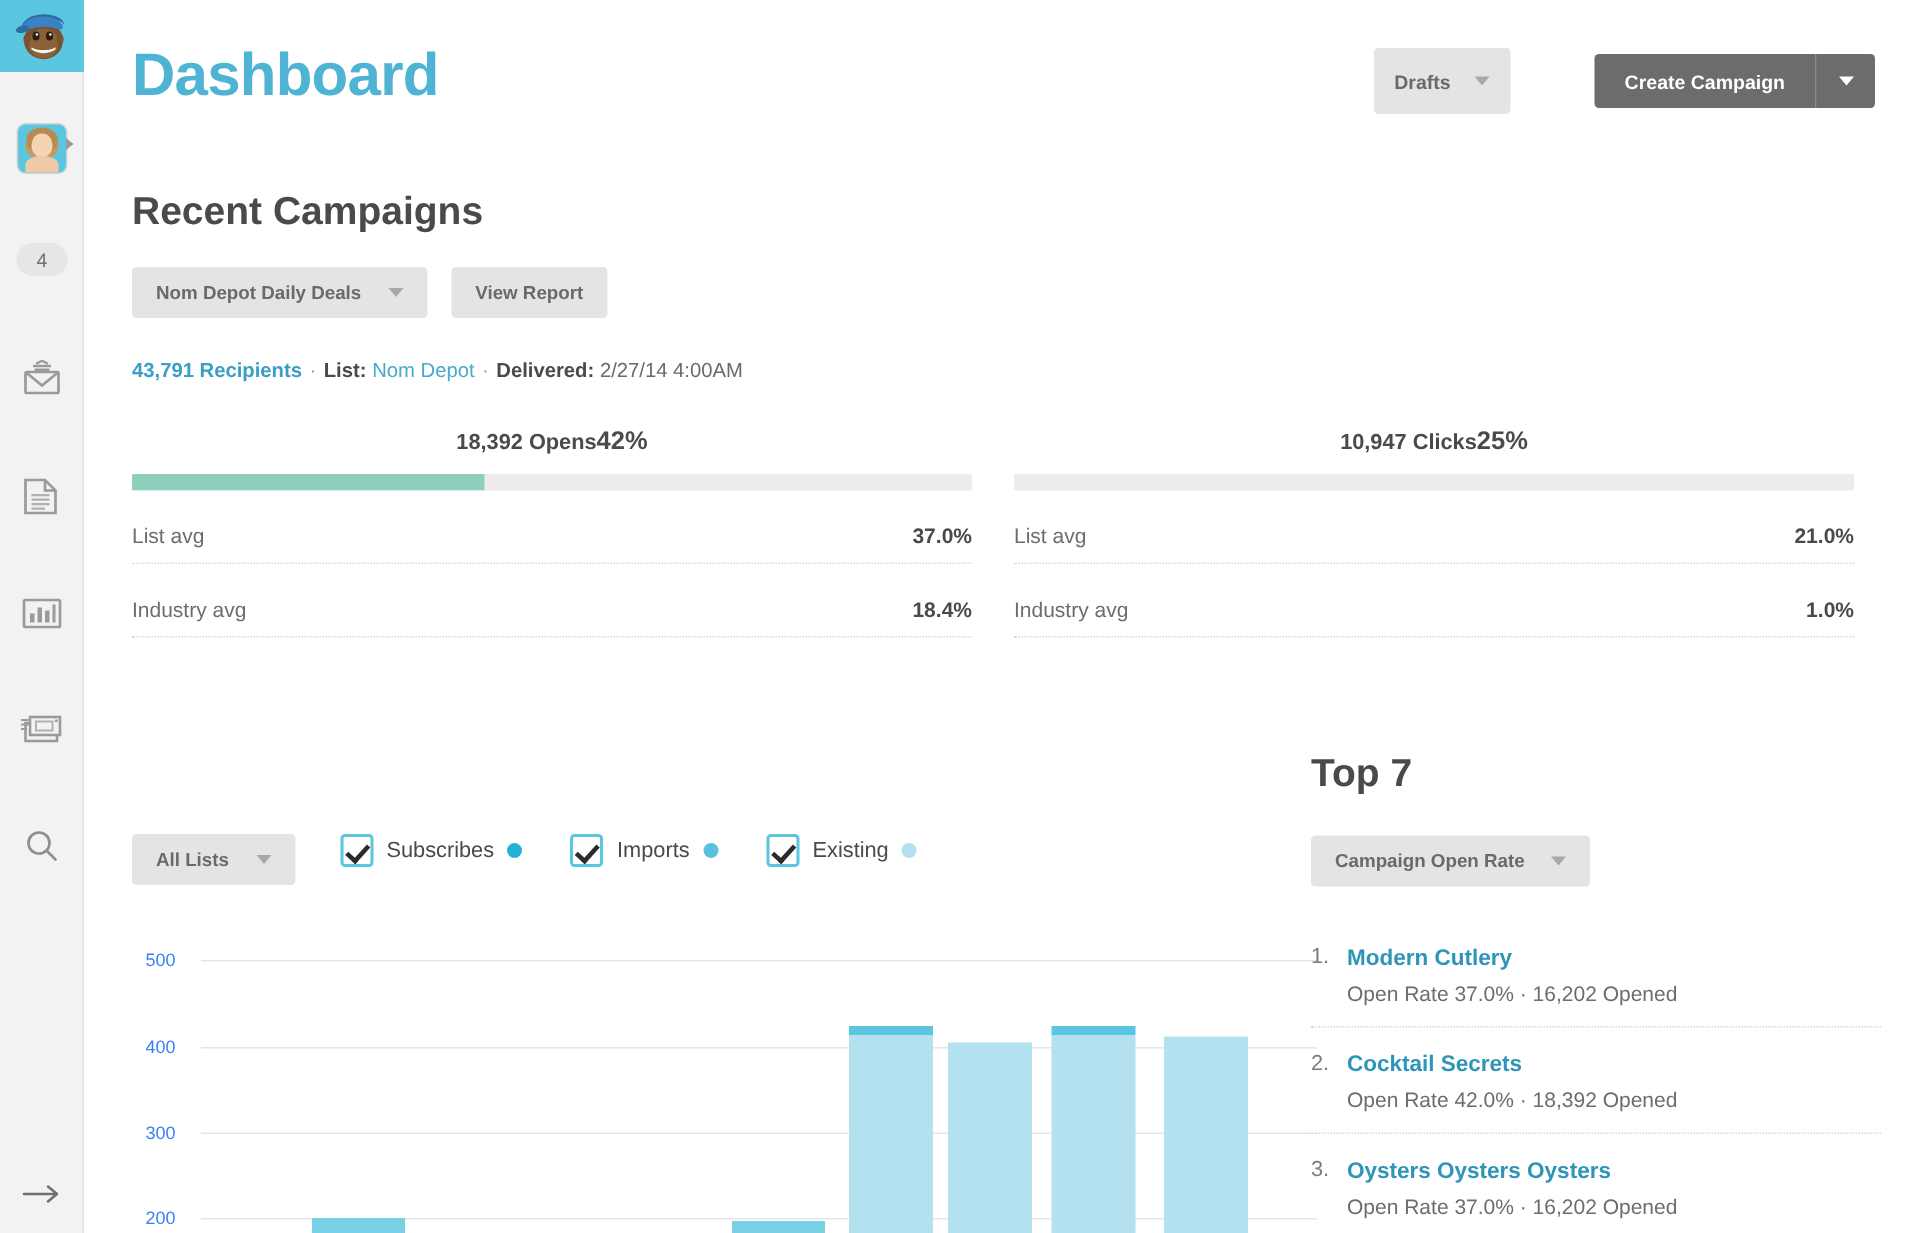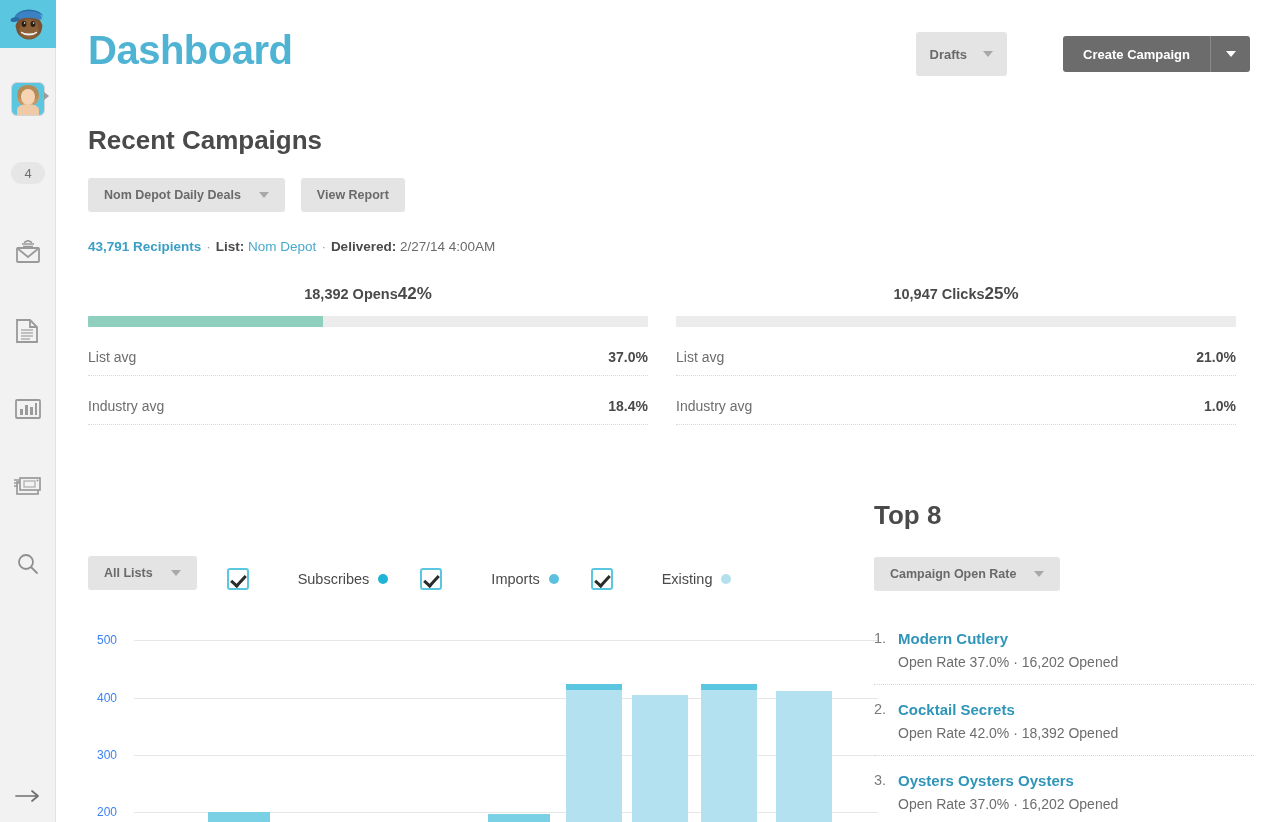--- a/index.html
+++ b/index.html
@@ -109,21 +109,21 @@
   }
   .caret-dn-w {
     width: 0; height: 0; border-left: 5px solid transparent;
     border-right: 5px solid transparent; border-top: 6px solid #ffffff;
   }
 
   .section-h {
     position: absolute; font-size: 26px; font-weight: bold; color: #4a4a4a;
   }
 
-  .pill-row { position: absolute; display: flex; align-items: flex-end; gap: 16px; border-radius: 14px; }
+  .pill-row { position: absolute; display: flex; align-items: flex-start; gap: 16px; border-radius: 14px; }
   .pill {
     height: 34px; padding: 0 16px; background: #e4e4e4; color: #6a6a6a;
     border: none; border-radius: 3px; font-size: 12.5px; font-weight: bold;
     display: flex; align-items: center; gap: 18px; cursor: pointer;
     font-family: "Liberation Sans", sans-serif; white-space: nowrap;
   }
   .pill.plain { gap: 0; }
 
   .meta-line {
     position: absolute; left: 32px; top: 239px;
@@ -154,21 +154,21 @@
   .cb-item { display: flex; align-items: center; gap: 9px; }
   .cb {
     width: 22px; height: 22px; border-radius: 3px; background: #fff;
     border: 2px solid #5bc6e0; position: relative; cursor: pointer;
   }
   .cb::after {
     content: ""; position: absolute; left: 5px; top: 2px;
     width: 6px; height: 12px; border: solid #2b2b2b;
     border-width: 0 3px 3px 0; transform: rotate(42deg);
   }
-  .cb-label { font-size: 14.5px; color: #4a4a4a; margin-left: 40px; }
+  .cb-label { font-size: 14.5px; color: #4a4a4a; }
   .cb-dot { width: 10px; height: 10px; border-radius: 50%; }
 
   
   .chart { position: absolute; left: 32px; top: 622px; width: 790px; height: 200px; }
   .gridline { position: absolute; left: 46px; right: 0; height: 1px; background: #e6e6e6; }
   .ytick { position: absolute; left: 0; width: 38px; text-align: center; font-size: 12px; color: #3b82f6; }
   .bars { position: absolute; left: 46px; right: 0; top: 0; bottom: 0; }
   .bar { position: absolute; bottom: -40px; }
   .seg-existing { width: 100%; background: #b3e1ef; }
   .seg-sub { width: 100%; background: #5bc6e0; }
@@ -392,21 +392,21 @@
           <div class="bar" style="left: 567px; width: 56px; top: 62px; bottom: -60px;">
             <div class="seg-sub" style="height: 6px;"></div>
             <div class="seg-existing" style="height: 152px; background: rgb(179, 225, 239);"></div>
           </div>
           <div class="bar" style="left: 642px; width: 56px; top: 69px; bottom: -60px;">
             <div class="seg-existing" style="height: 151px; background: rgb(179, 225, 239);"></div>
           </div>
         </div>
     </div>
 
-    <div class="section-h" style="left:818px; top:500px;">Top 8</div>
+    <div class="section-h" style="left:818px; top:500px;">Top 7</div>
 
     <div class="pill-row" style="left:818px; top:557px;">
       <button class="pill">
         <span>Campaign Open Rate</span>
         <span class="caret-dn"></span>
       </button>
     </div>
 
     <div class="top5-list">
       <div class="t5-item">

